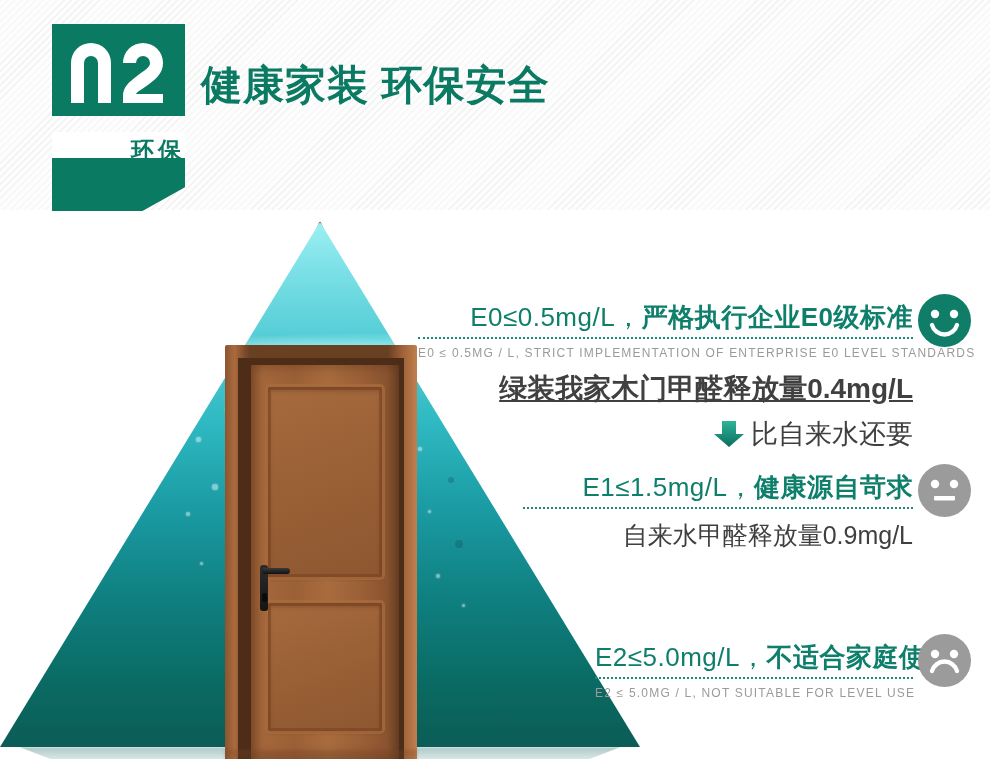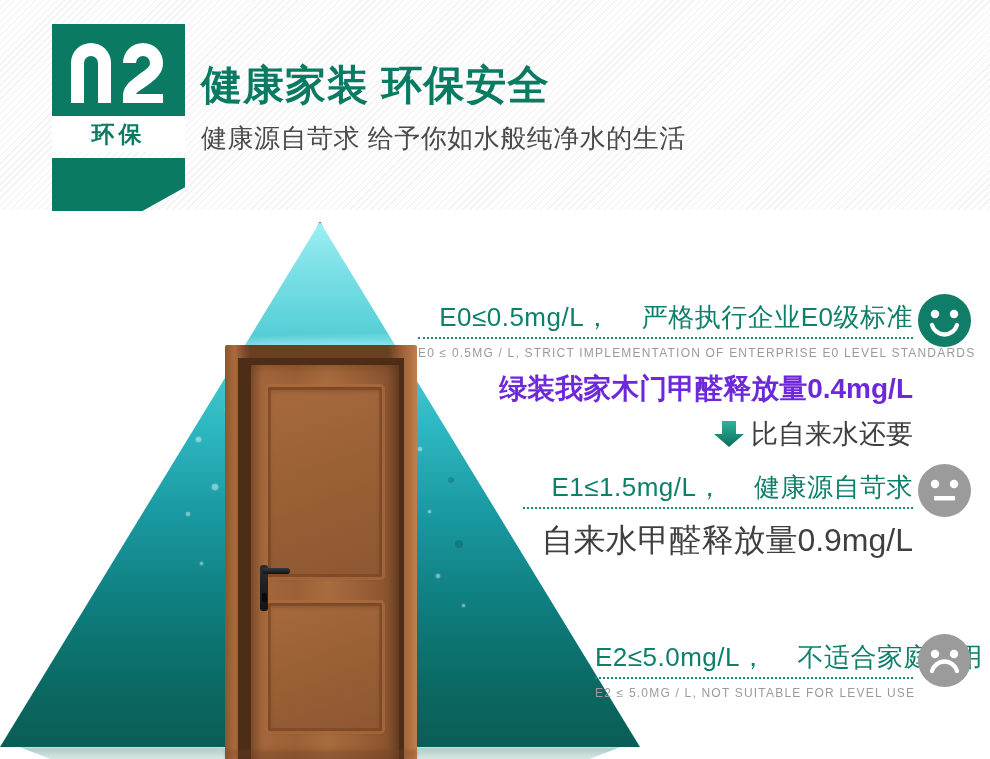--- a/index.html
+++ b/index.html
@@ -23,23 +23,23 @@
 
   
   #badge {
     position:absolute; left:52px; top:24px; width:133px; height:163px;
   }
   .badge-top {
     position:absolute; left:0; top:0; width:133px; height:92px;
     background:#0a7a63;
   }
   .badge-band {
-    position:absolute; left:0; top:92px; width:133px; height:36px;
+    position:absolute; left:0; top:108px; width:133px; height:36px;
     background:#ffffff;
-    display:flex; align-items:center; justify-content:center;
+    display:flex; align-items:center; justify-content:flex-end;
   }
   .badge-band span {
     color:#0a7a63; font-size:23px; font-weight:bold; letter-spacing:4px;
     line-height:1;
   }
   .badge-bot {
     position:absolute; left:0; top:134px; width:133px; height:53px;
     background:#0a7a63;
     clip-path:polygon(0 0, 100% 0, 100% 55%, 68% 100%, 0 100%);
   }
@@ -161,36 +161,36 @@
   }
 
   
   .info-block { position:absolute; }
 
   .info-head {
     position:relative; text-align:right; white-space:nowrap;
     font-size:26px; color:#0d7f6b; letter-spacing:0.5px;
     padding-bottom:4px;
   }
-  .info-head .bold { font-weight:normal;margin-left:31px; }
+  .info-head .bold { font-weight:bold; }
   .dotline {
     position:absolute; left:0; bottom:0; height:0;
     border-bottom:2px dotted #1b8a74;
   }
   .info-en {
     text-align:right; white-space:nowrap; margin-top:7px;
     font-size:12px; color:#9a9a9a; letter-spacing:1.2px;
   }
   .info-cn-big {
     text-align:right; white-space:nowrap;
-    font-size:28px; color:#6d28d9; font-weight:bold; margin-top:10px;
+    font-size:28px; color:#404040; font-weight:bold; margin-top:10px;text-decoration:underline;
   }
   .info-cn-plain {
     text-align:right; white-space:nowrap;
-    font-size:32px; color:#3f3f3f; margin-top:10px; font-weight:normal;
+    font-size:25px; color:#3f3f3f; margin-top:10px; font-weight:normal;
   }
   .info-cn-mix {
     text-align:right; white-space:nowrap;
     font-size:27px; color:#3f3f3f; margin-top:8px;
     display:flex; align-items:center; justify-content:flex-end; gap:6px;
   }
   .info-cn-mix .bold { font-weight:bold; color:#2a2a2a; }
 
   .face {
     position:absolute; width:53px; height:53px; border-radius:50%;
@@ -224,21 +224,20 @@
     </div>
 
     <div class="badge-band">
       <span>环保</span>
     </div>
     <div class="badge-bot"></div>
   </div>
 
   <div id="header-titles">
     <div id="header-main">健康家装 环保安全</div>
-    <div id="header-sub">健康源自苛求 给予你如水般纯净水的生活</div>
   </div>
 </div>
 
 <div id="stage">
 
   <svg id="strings" viewBox="0 0 990 549">
     <path d="M320 12 L108 530" stroke="#3c5a66" stroke-width="1.4" fill="none" stroke-dasharray="3 1.4"></path>
     <path d="M320 12 L532 530" stroke="#3c5a66" stroke-width="1.4" fill="none" stroke-dasharray="3 1.4"></path>
   </svg>
 

